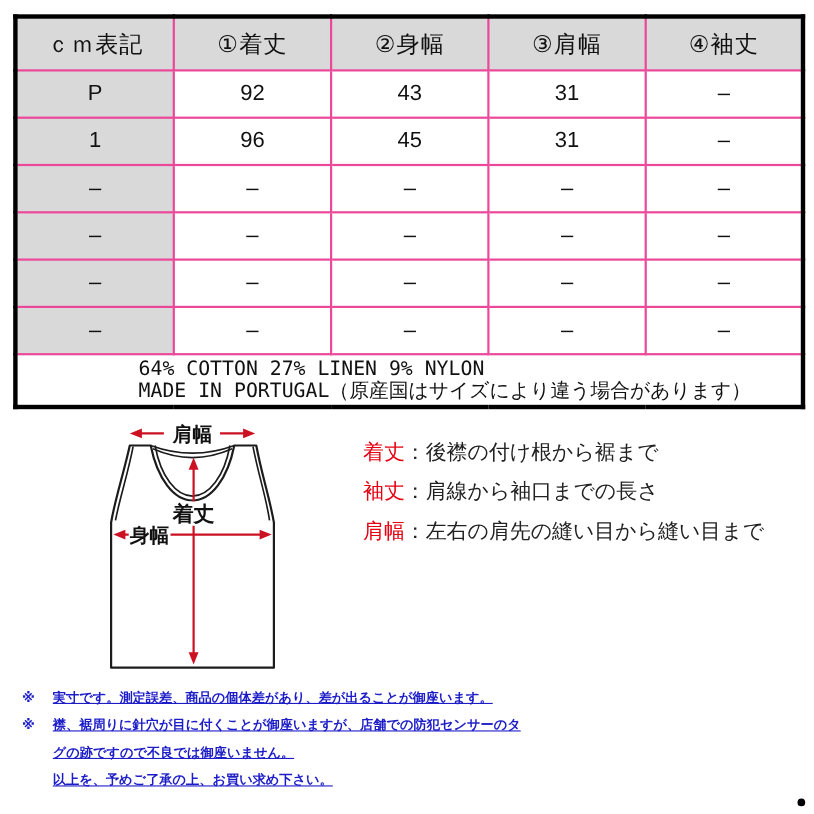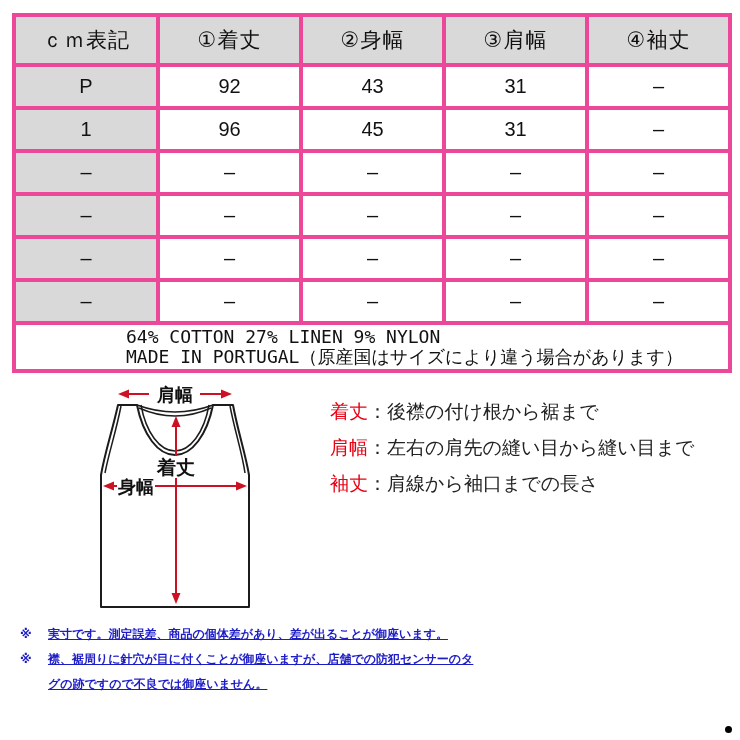--- a/index.html
+++ b/index.html
@@ -9,21 +9,21 @@
     overflow:hidden;
   }
 
   
   table.size-table{
     position:absolute;left:12px;top:13px;width:716px;
     border-collapse:collapse;table-layout:fixed;
     border:4px solid #000;
   }
   .size-table th,.size-table td{
-    border:4px solid #ec4899;text-align:center;vertical-align:middle;
+    border:2px solid #ec4899;text-align:center;vertical-align:middle;
     font-weight:normal;color:#111;padding:0;
   }
   .size-table thead th{
     height:46px;background:#d9d9d9;font-size:21px;letter-spacing:1px;
   }
   .size-table tbody th{background:#d9d9d9;font-size:20px;}
   .size-table tbody td{font-size:20px;}
   .size-table tbody tr{height:43px;}
   .size-table tr.footer-row{height:48px;}
   .size-table td.footer-cell{
@@ -168,32 +168,35 @@
   </g>
   <rect x="31" y="96" width="38" height="20" fill="#ffffff"></rect>
   <text x="50" y="113" font-size="18" text-anchor="middle">身幅</text>
 </svg>
 
 <div class="legend">
   <div class="legend-item">
     <span class="legend-term">着丈</span><span>：後襟の付け根から裾まで</span>
   </div>
   <div class="legend-item">
+    <span class="legend-term">袖丈</span><span>：肩線から袖口までの長さ</span>
+  </div>
+  <div class="legend-item">
     <span class="legend-term">肩幅</span><span>：左右の肩先の縫い目から縫い目まで</span>
   </div>
-  <div class="legend-item">
-    <span class="legend-term">袖丈</span><span>：肩線から袖口までの長さ</span>
-  </div>
 </div>
 
 <div class="notes">
   <div class="note-line">
     <span class="note-marker">※</span><span>実寸です。測定誤差、商品の個体差があり、差が出ることが御座います。</span>
   </div>
   <div class="note-line">
     <span class="note-marker">※</span><span>襟、裾周りに針穴が目に付くことが御座いますが、店舗での防犯センサーのタ</span>
   </div>
   <div class="note-line">
     <span class="note-marker"></span><span>グの跡ですので不良では御座いません。</span>
   </div>
+  <div class="note-line">
+    <span class="note-marker"></span><span>以上を、予めご了承の上、お買い求め下さい。</span>
+  </div>
 </div>
 
 <div class="bullet-dot"></div>
 
 </body></html>

